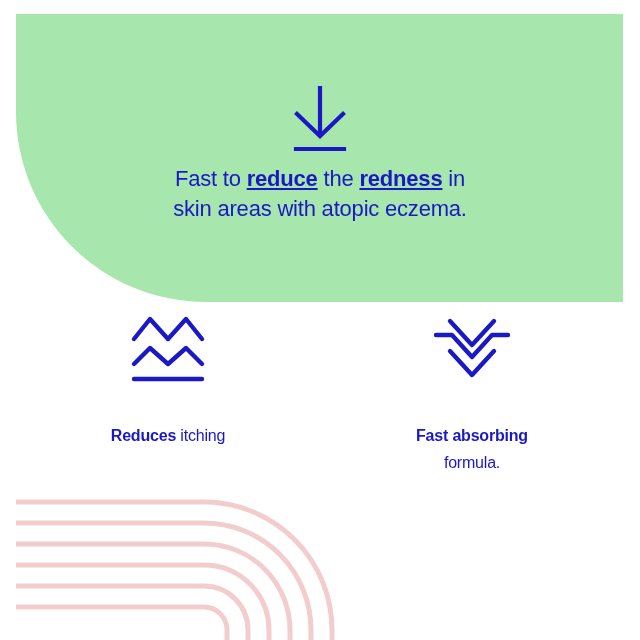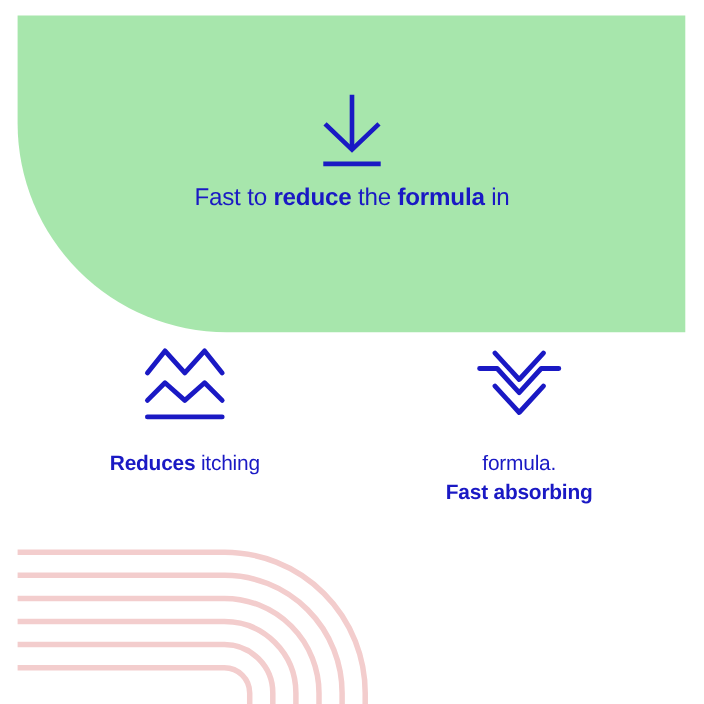--- a/index.html
+++ b/index.html
@@ -53,21 +53,21 @@
     left: 70px;
     top: 164px;
     width: 500px;
     text-align: center;
     color: #1a19c4;
     font-size: 22px;
     line-height: 30px;
     letter-spacing: -0.2px;
     font-weight: 400;
   }
-  .hero-caption b { font-weight: 700; }
+  .hero-caption b { font-weight: 700; text-decoration: underline; }
 
   
   .features {
     position: absolute;
     left: 16px;
     top: 312px;
     width: 608px;
     display: flex;
     flex-direction: row;
     align-items: flex-start;
@@ -80,24 +80,24 @@
   }
   .feature-icon {
     width: 86px;
     height: 72px;
     display: flex;
     align-items: center;
     justify-content: center;
   }
   .feature-icon svg { display: block; }
   .feature-label {
-    margin-top: 24px;
+    margin-top: 38px;
     text-align: center;
     color: #1a19c4;
-    font-size: 19px;
+    font-size: 16px;
     line-height: 27px;
     letter-spacing: -0.2px;
     font-weight: 400;
   }
   .feature-label b { font-weight: 700; }
 
   
   .deco-lines {
     position: absolute;
     left: 0;
@@ -119,22 +119,23 @@
       <g stroke="#1a19c4" stroke-width="4.2" stroke-linecap="square" fill="none">
         <line x1="32" y1="2" x2="32" y2="48"></line>
         <polyline points="9,28 32,50 55,28"></polyline>
         <line x1="8" y1="63" x2="56" y2="63"></line>
       </g>
     </svg>
   </div>
 
   <div class="hero-caption">
     <div>
-      <span>Fast to </span><b>reduce</b><span> the </span><b>formula</b><span> in</span>
+      <span>Fast to </span><b>reduce</b><span> the </span><b>redness</b><span> in</span>
     </div>
+    <div>skin areas with atopic eczema.</div>
   </div>
 
   <div class="features">
 
     <div class="feature">
       <div class="feature-icon">
         <svg width="78" height="70" viewBox="0 0 78 70" fill="none" xmlns="http://www.w3.org/2000/svg">
           <g stroke="#1a19c4" stroke-width="4.4" stroke-linecap="round" stroke-linejoin="round" fill="none">
             <polyline points="5,26 21,6 39,26 57,6 73,26"></polyline>
             <polyline points="5,51 21,35 39,51 57,35 73,51"></polyline>
@@ -153,24 +154,24 @@
       <div class="feature-icon">
         <svg width="78" height="70" viewBox="0 0 78 70" fill="none" xmlns="http://www.w3.org/2000/svg">
           <g stroke="#1a19c4" stroke-width="4.4" stroke-linecap="round" stroke-linejoin="round" fill="none">
             <polyline points="17,8 39,32 61,8"></polyline>
             <polyline points="3,22 19,22 39,44 59,22 75,22"></polyline>
             <polyline points="17,38 39,62 61,38"></polyline>
           </g>
         </svg>
       </div>
       <div class="feature-label">
-        <div>formula.</div>
         <div>
           <b>Fast absorbing</b><span></span>
         </div>
+        <div>formula.</div>
       </div>
     </div>
 
   </div>
 
   <div class="deco-lines">
     <svg width="400" height="170" viewBox="0 0 400 170" fill="none" xmlns="http://www.w3.org/2000/svg">
       <g stroke="#f3cdcd" stroke-width="5" fill="none" stroke-linecap="butt">
         <path d="M16 32 H204 A128 128 0 0 1 332 160 V170"></path>
         <path d="M16 53 H204 A107 107 0 0 1 311 160 V170"></path>

